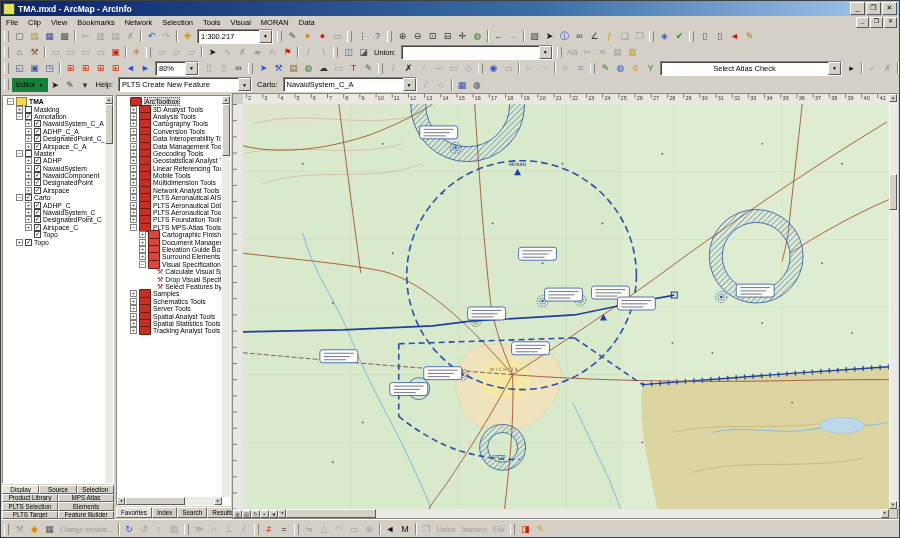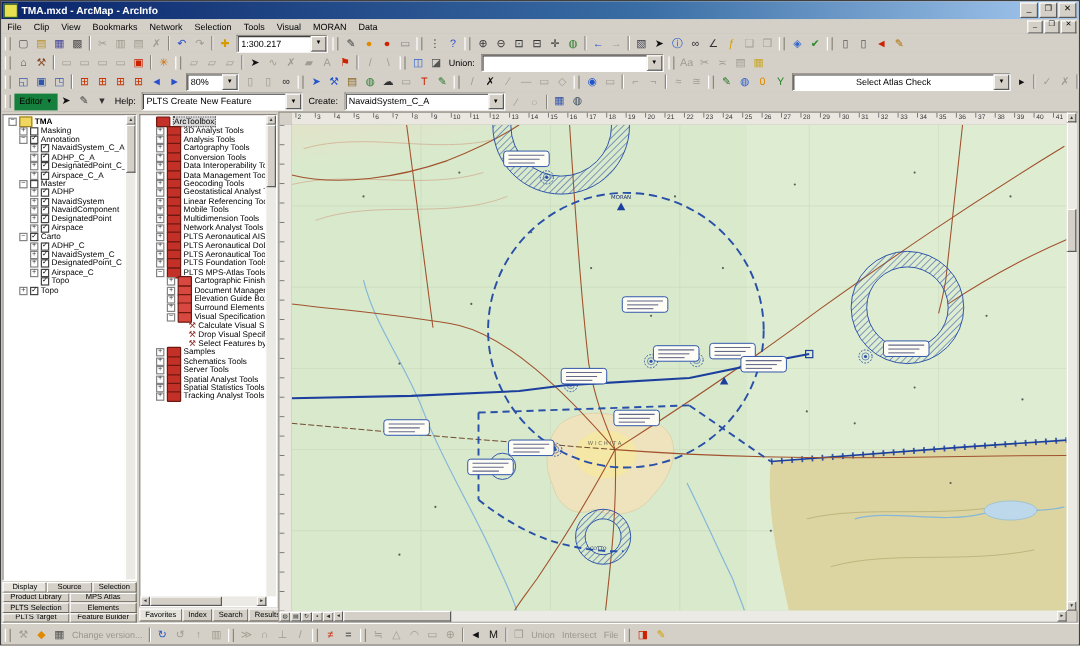--- a/index.html
+++ b/index.html
@@ -17,21 +17,21 @@
   #menubar .winbtns .wbtn{width:11px;height:9px;line-height:7px;font-size:6px;}
   
   .tbrow{left:0;right:0;height:16px;background:#d4d0c8;display:flex;align-items:center;padding-left:1px;border-bottom:1px solid #c6c2ba;}
   #rowA{top:27px;}#rowB{top:43px;}#rowC{top:59px;}
   #rowEd{top:75px;height:17px;border-bottom:1px solid #9a968c;}
   .grip{width:3px;height:11px;border-left:1px solid #fff;border-right:1px solid #8a867c;margin:0 3px 0 2px;flex:none;}
   .tb-sep{width:1px;height:12px;background:#8a867c;border-right:1px solid #fff;margin:0 2px;flex:none;}
   .tb-btn{width:15px;height:14px;flex:none;display:flex;align-items:center;justify-content:center;font-size:9px;color:#333;}
   .tb-btn.dim{color:#a09c90;}
   .tb-label{font-size:7.5px;color:#000;padding:0 3px;white-space:nowrap;flex:none;}
-  .tb-label.dim{color:#9a968c;}
+  .tb-label.dim{color:#9a968c;font-family:Liberation Serif, serif;}
   .combo{height:13px;background:#fff;border:1px solid;border-color:#8a867c #fff #fff #8a867c;box-shadow:inset 1px 1px 0 #404040;display:flex;align-items:center;font-size:7.5px;flex:none;margin:0 2px;}
   .combo .ctext{padding:0 3px;white-space:nowrap;overflow:hidden;flex:1;}
   .combo .carr{width:11px;height:11px;background:#d4d0c8;border:1px solid;border-color:#fff #5a5a5a #5a5a5a #fff;margin:0;display:flex;align-items:center;justify-content:center;font-size:5px;color:#000;flex:none;}
   .dropbtn{height:14px;background:#15803d;display:flex;align-items:center;font-size:7.5px;padding:0 4px;flex:none;}
   .dropbtn .da{font-size:5px;margin-left:3px;}
   
   #main{left:0;top:92px;right:0;height:426px;background:#d4d0c8;}
   #toc{left:1px;top:2px;width:112px;bottom:0;}
   #toc-white{left:0;top:0;right:0;bottom:35px;background:#fff;border:1px solid;border-color:#8a867c #fff #fff #8a867c;overflow:hidden;}
   #tbx{left:115px;top:2px;width:115px;bottom:0;}
@@ -271,21 +271,21 @@
         <span class="da">▼</span>
       </div>
       <div class="tb-btn" style="color: rgb(17, 17, 17);">➤</div>
       <div class="tb-btn" style="color: rgb(68, 68, 68);">✎</div>
       <div class="tb-btn" style="color: rgb(51, 51, 51);">▾</div>
       <span class="tb-label">Help:</span>
       <div class="combo" style="width: 132px;">
         <div class="ctext">PLTS Create New Feature</div>
         <div class="carr">▼</div>
       </div>
-      <span class="tb-label">Create:</span>
+      <span class="tb-label">Carto:</span>
       <div class="combo" style="width: 132px;">
         <div class="ctext">NavaidSystem_C_A</div>
         <div class="carr">▼</div>
       </div>
       <div class="tb-btn dim">∕</div>
       <div class="tb-btn dim">○</div>
       <div class="tb-sep"></div>
       <div class="tb-btn" style="color: rgb(51, 85, 170);">▦</div>
       <div class="tb-btn" style="color: rgb(51, 68, 85);">◍</div>
     </div>

